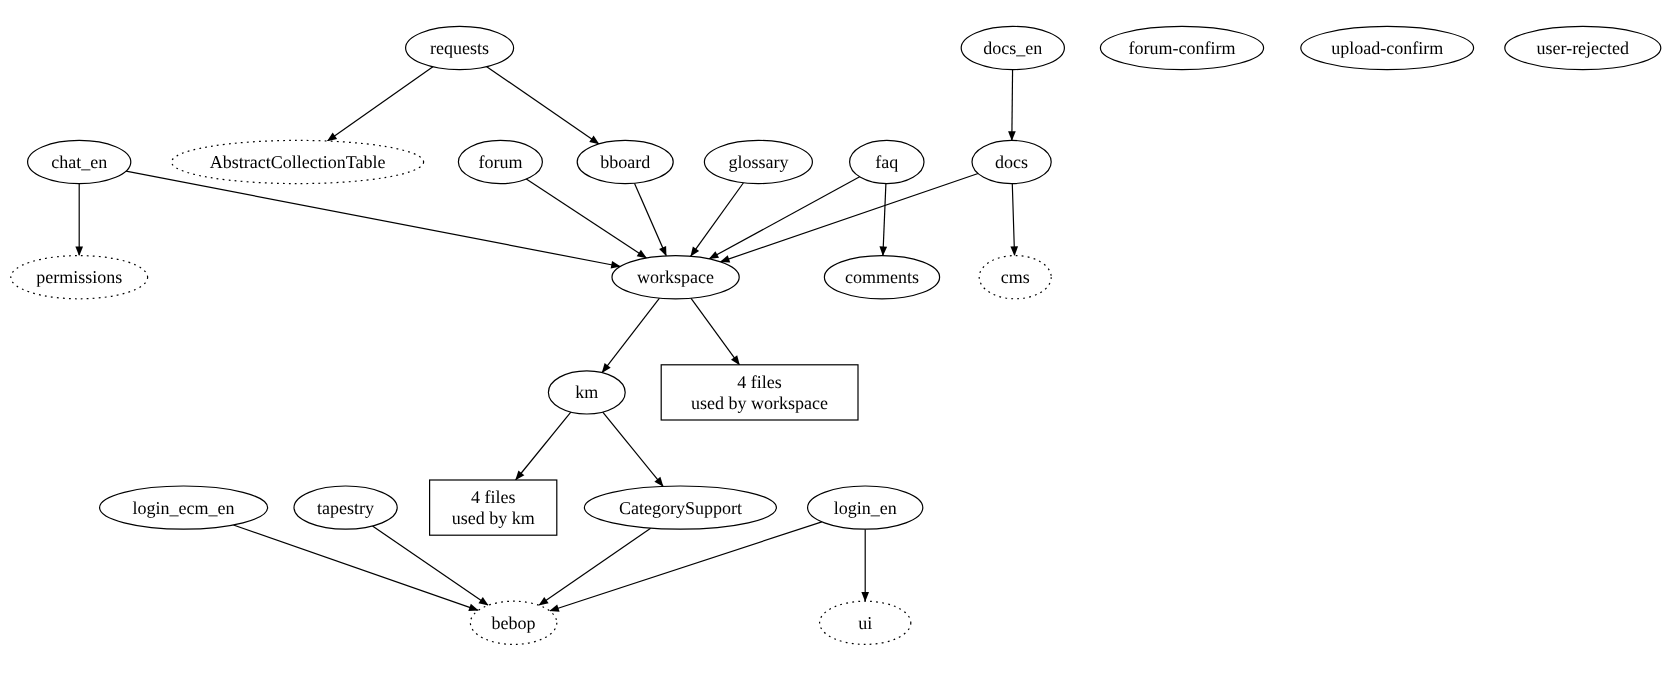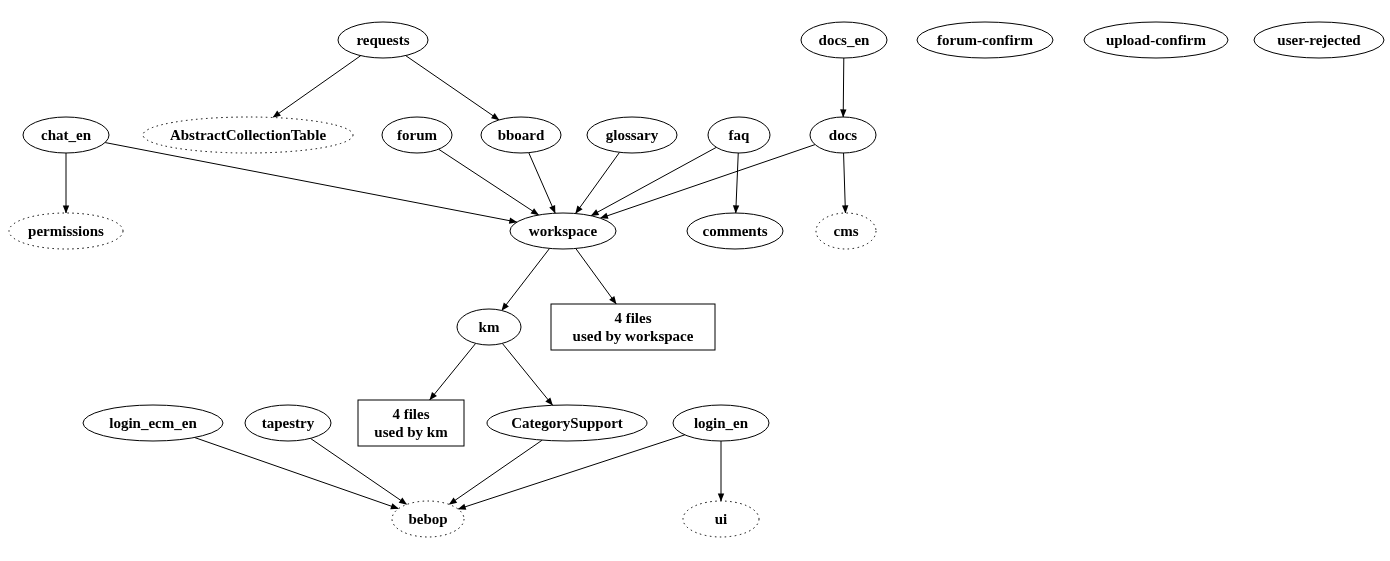--- a/index.html
+++ b/index.html
@@ -7,21 +7,20 @@
     padding: 0;
     background: #ffffff;
   }
   .canvas {
     position: relative;
     width: 1390px;
     height: 561px;
     background: #ffffff;
     font-family: "Liberation Serif", serif;
     overflow: hidden;
-    font-weight: bold;
   }
   svg text {
     font-family: "Liberation Serif", serif;
     font-size: 15px;
     fill: #000000;
   }
 </style>
 </head>
 <body>
 

